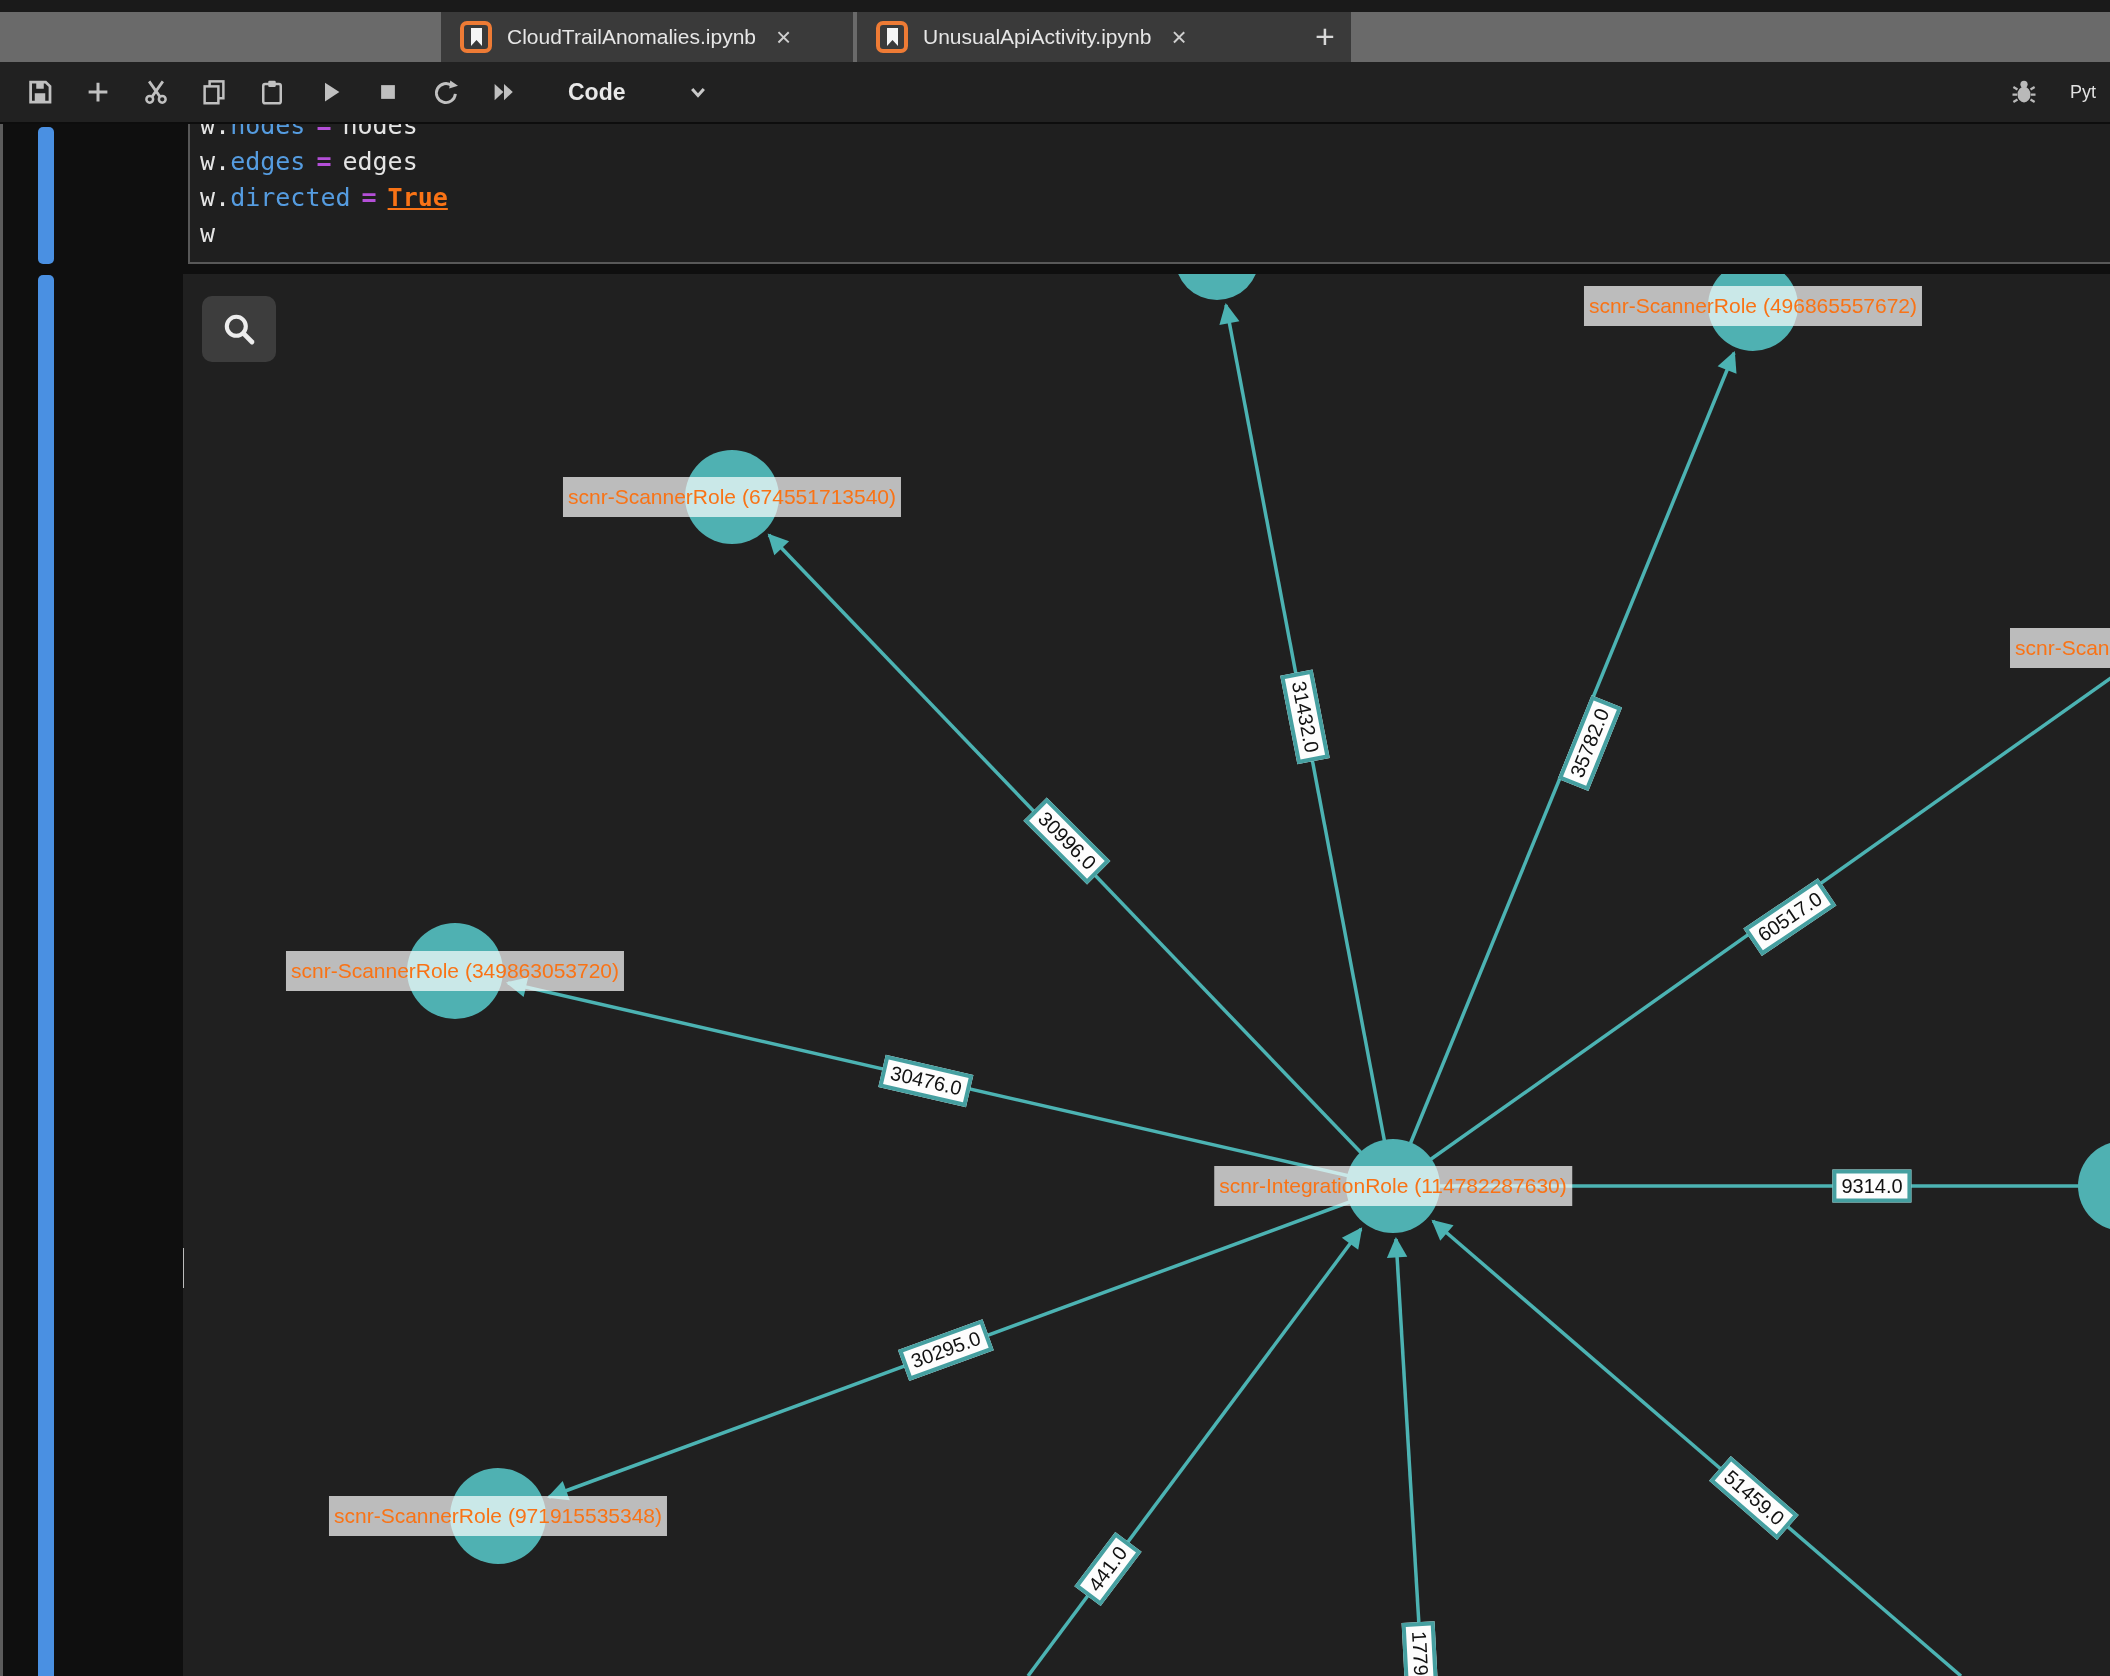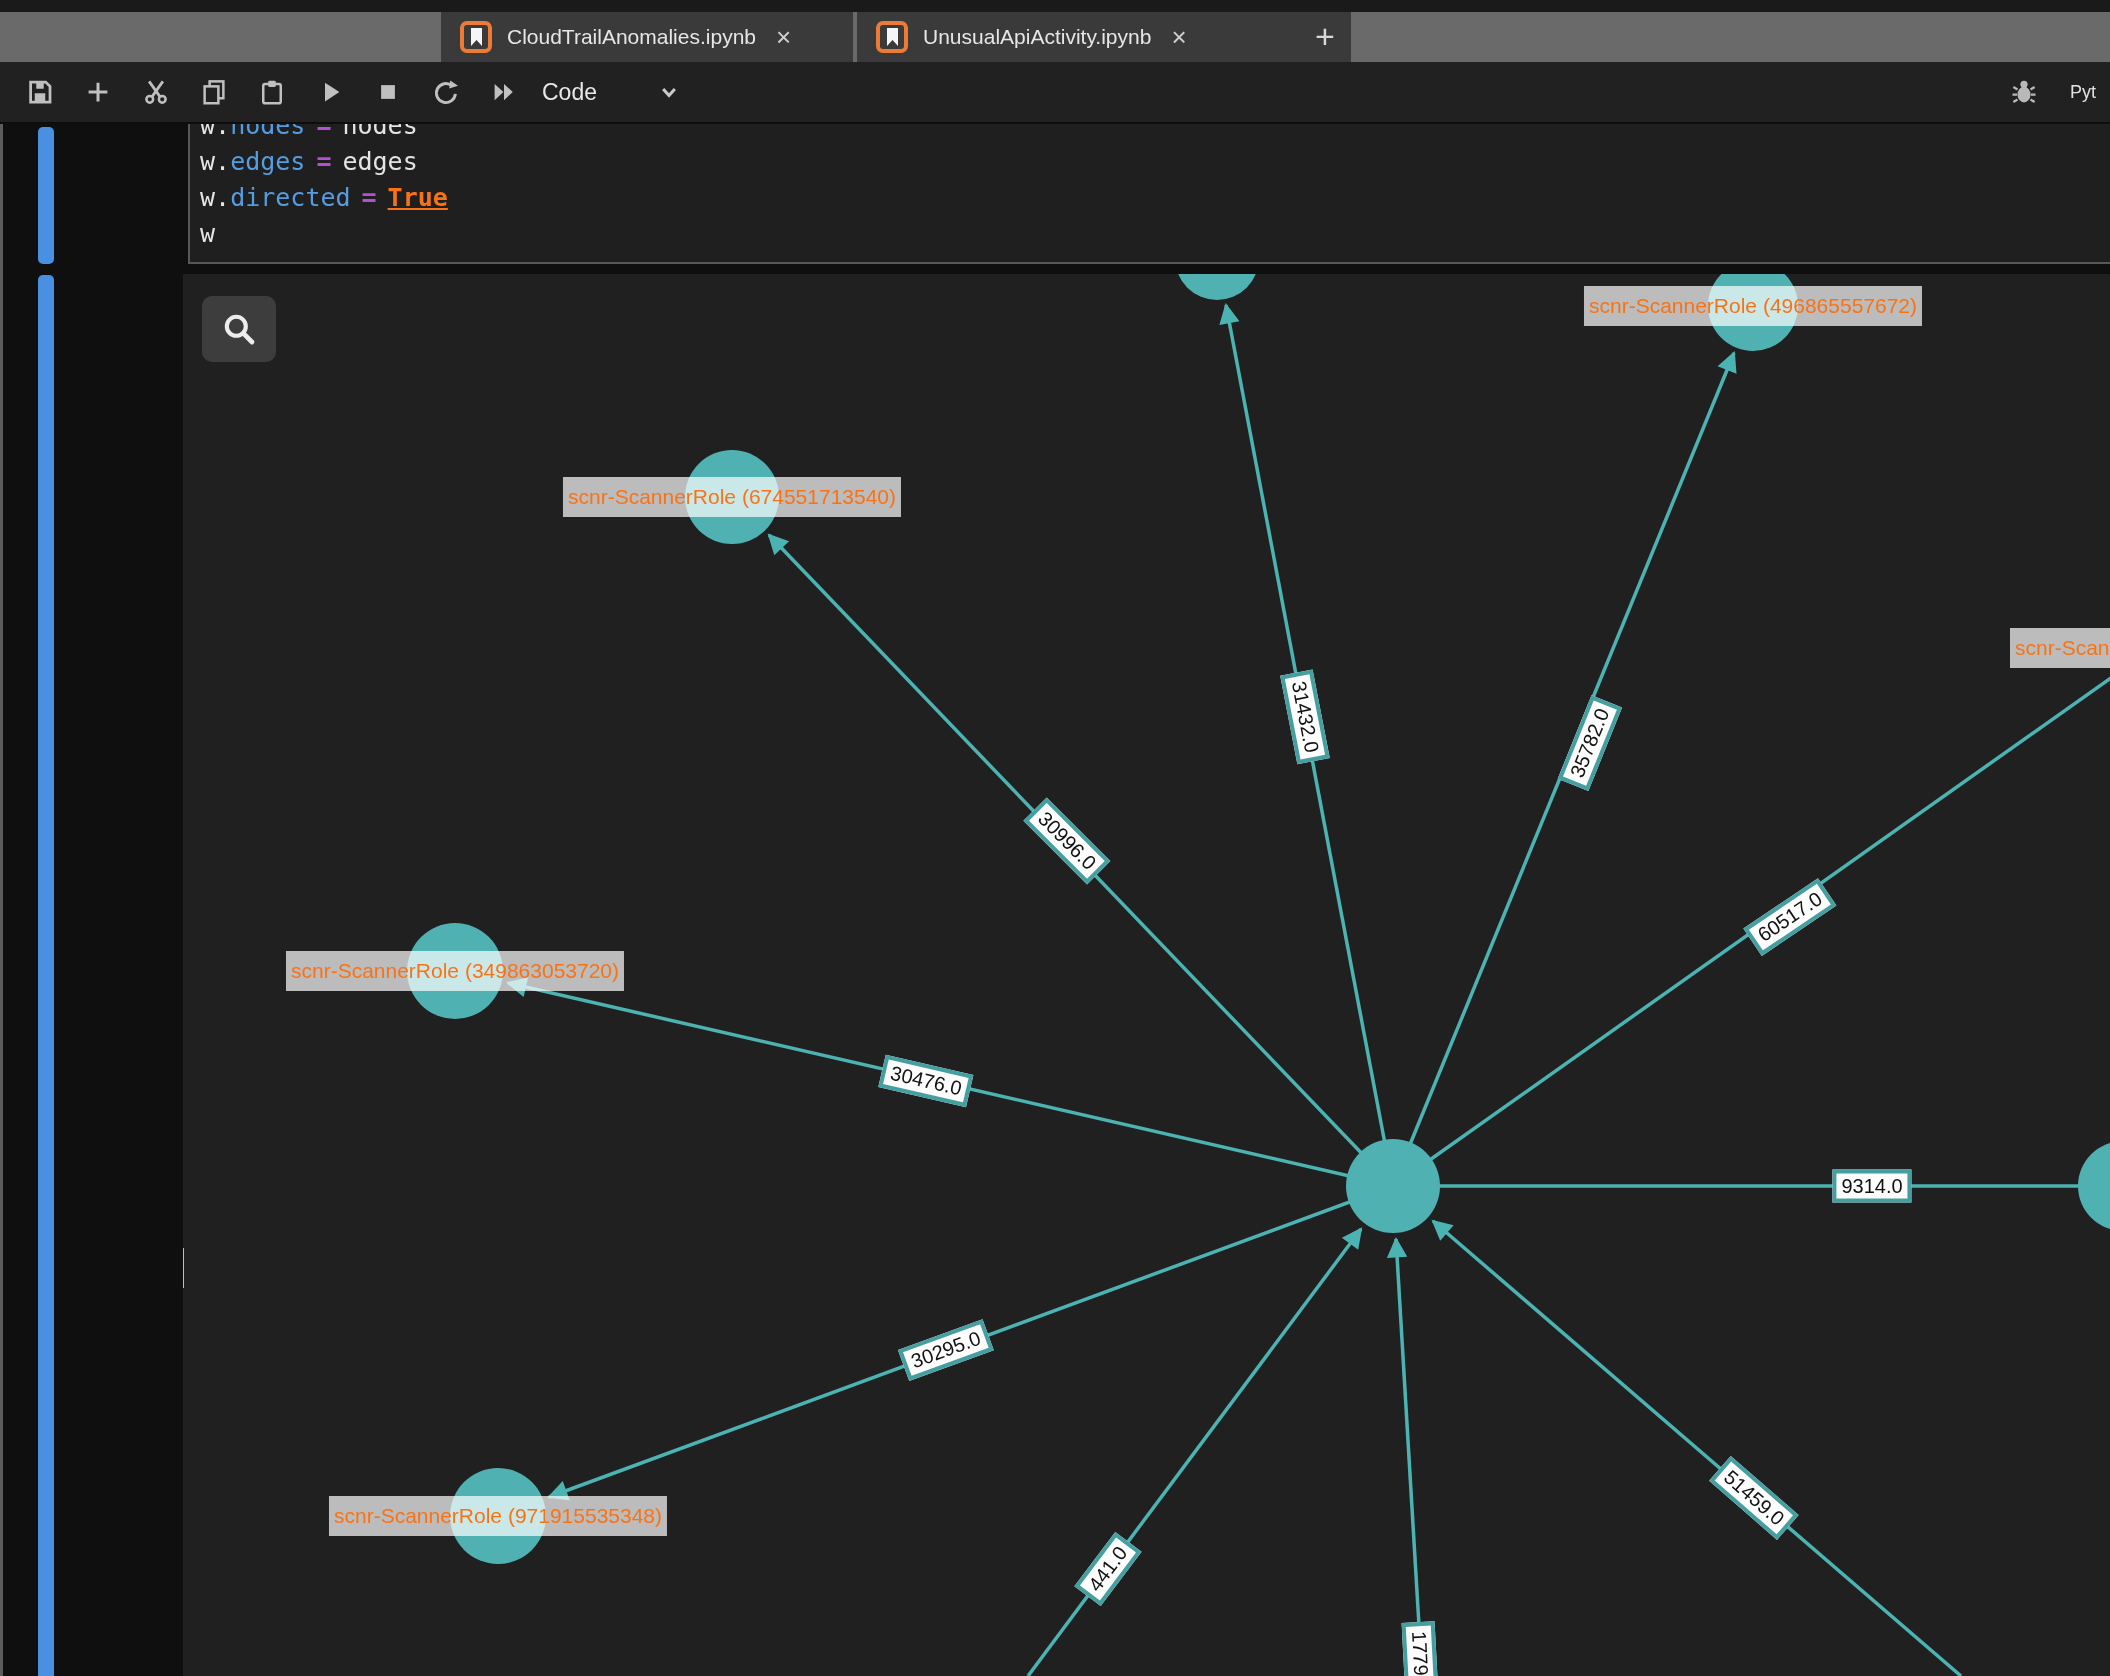--- a/index.html
+++ b/index.html
@@ -22,21 +22,21 @@
   .close-x{font-size:26px;color:#cfcfcf;line-height:1;margin-left:6px;}
   .dirty-dot{width:17px;height:17px;border-radius:50%;background:#d6d6d6;margin-left:18px;}
   .plus-glyph{font-size:34px;color:#d8d8d8;line-height:1;margin-top:-3px;}
 
   
   #toolbar{position:absolute;left:0;top:62px;width:2110px;height:62px;background:#212121;
        border-bottom:2px solid #0d0d0d;box-sizing:border-box;display:flex;align-items:center;
        padding-left:20px;}
   .tbtn{width:40px;height:44px;display:flex;align-items:center;justify-content:center;
        margin-right:18px;cursor:pointer;}
-  #celltype{display:flex;align-items:center;cursor:pointer;}
+  #celltype{display:flex;align-items:center;margin-left:26px;cursor:pointer;font-weight:bold;}
   #celltype .ct-label{font-size:23px;color:#e8e8e8;}
   #celltype .chev{margin-left:58px;}
   #tb-right{margin-left:auto;display:flex;align-items:center;}
   #kernel-name{font-size:18px;color:#e2e2e2;margin-left:26px;white-space:nowrap;
        width:40px;overflow:hidden;}
 
   
   #main{position:absolute;left:0;top:124px;width:2110px;height:1552px;background:#0f0f0f;
        overflow:hidden;}
   #left-edge{position:absolute;left:0;top:0;width:3px;height:1552px;background:#5c5c5c;}
@@ -218,20 +218,21 @@
           <circle cx="1034" cy="-16" r="42"></circle>
           <circle cx="1570" cy="32" r="45"></circle>
           <circle cx="549" cy="223" r="47"></circle>
           <circle cx="272" cy="697" r="48"></circle>
           <circle cx="315" cy="1242" r="48"></circle>
           <circle cx="1940" cy="912" r="45"></circle>
           <circle cx="1210" cy="912" r="47"></circle>
         </g>
       </svg>
 
+      <div class="node-label" style="left:1210px;top:912px;">scnr-IntegrationRole (114782287630)</div>
       <div class="node-label" style="left:1570px;top:32px;">scnr-ScannerRole (496865557672)</div>
       <div class="node-label" style="left:549px;top:223px;">scnr-ScannerRole (674551713540)</div>
       <div class="node-label" style="left:272px;top:697px;">scnr-ScannerRole (349863053720)</div>
       <div class="node-label" style="left:315px;top:1242px;">scnr-ScannerRole (971915535348)</div>
       <div class="node-label no-center" style="left:1827px;top:354px;">scnr-Scan</div>
       <div class="node-label no-center" style="left:-16px;top:974px;">)</div>
 
       <div class="edge-label" style="left:1122px;top:443px;transform:translate(-50%,-50%) rotate(79deg);">31432.0</div>
       <div class="edge-label" style="left:1407px;top:469px;transform:translate(-50%,-50%) rotate(-68deg);">35782.0</div>
       <div class="edge-label" style="left:884px;top:567px;transform:translate(-50%,-50%) rotate(45deg);">30996.0</div>

